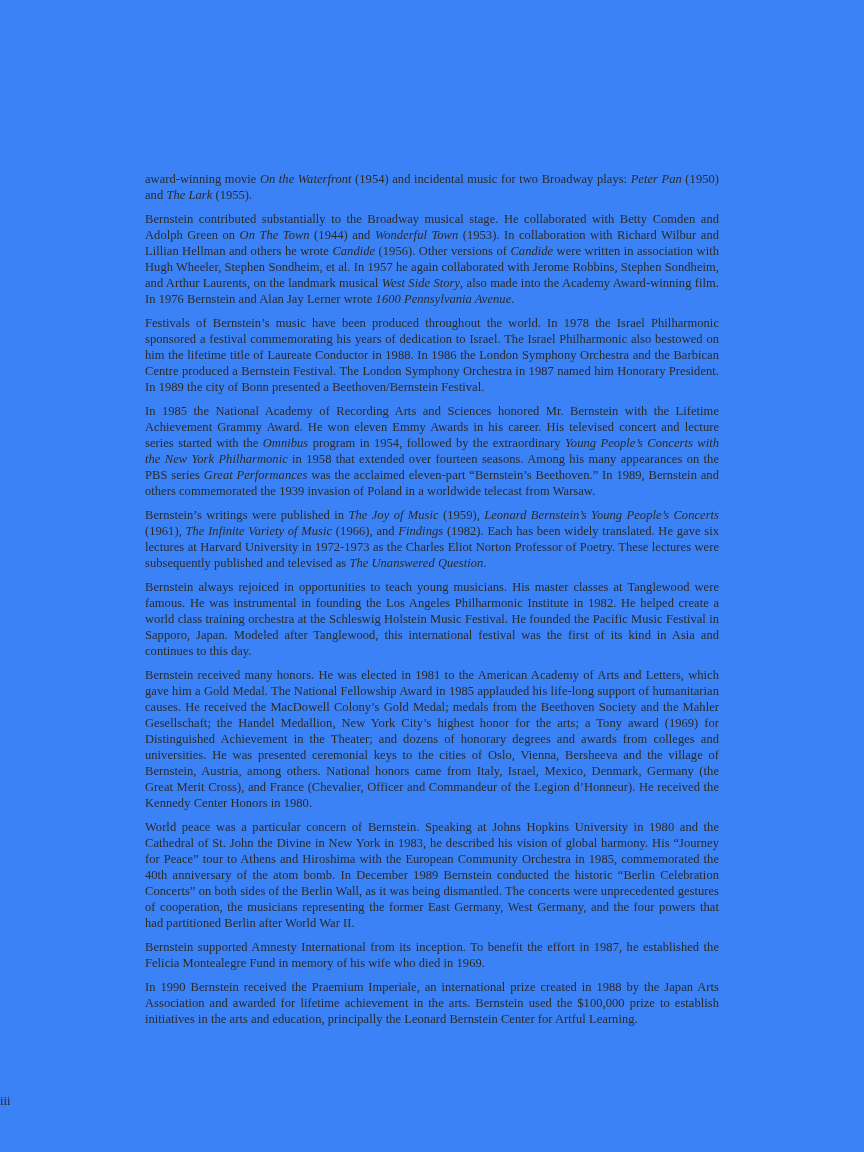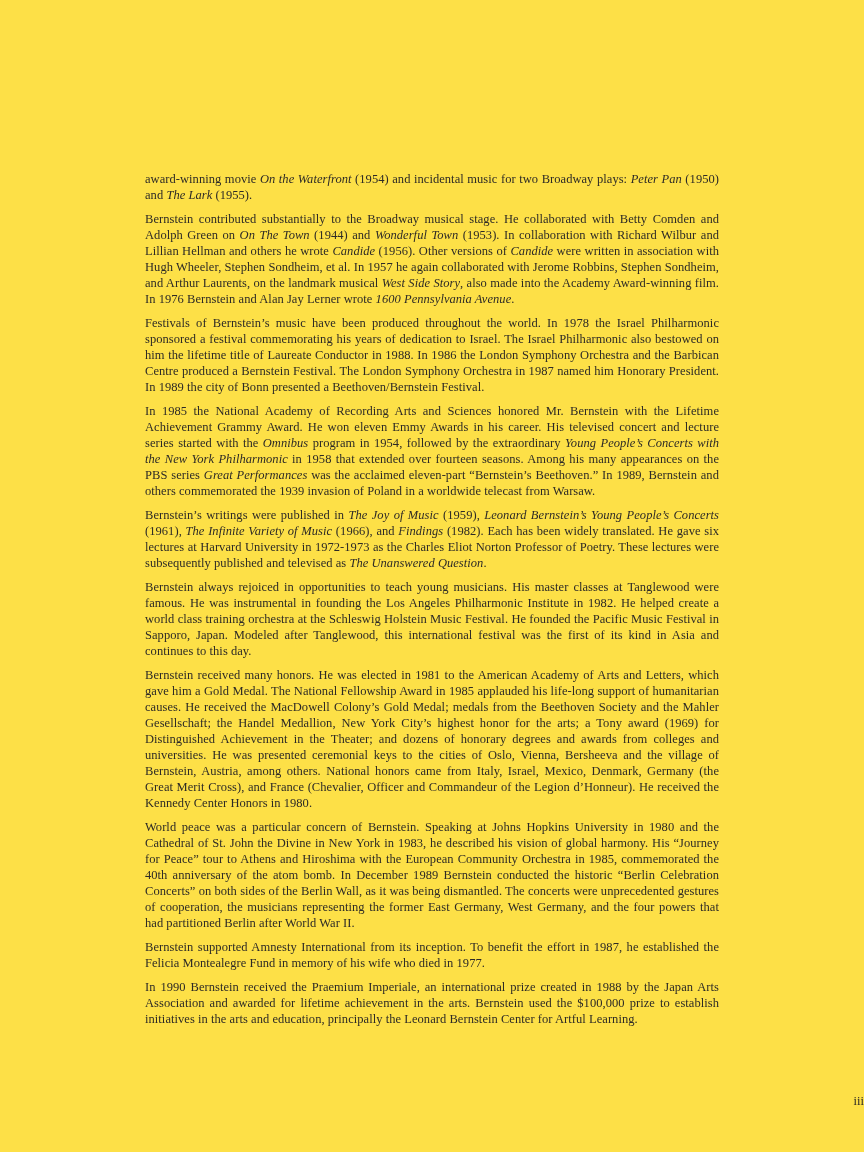--- a/index.html
+++ b/index.html
@@ -11,21 +11,21 @@
     width: 864px;
     height: 1152px;
     font-family: "Liberation Serif", serif;
     color: #2d2a26;
     overflow: hidden;
   }
   .page {
     position: relative;
     width: 864px;
     height: 1152px;
-    background: #fde047;
+    background: #3b82f6;
   }
   .text-column {
     position: absolute;
     left: 145px;
     top: 171px;
     width: 574px;
   }
   .text-column p {
     margin: 0 0 8px 0;
     font-size: 12.5px;
@@ -34,35 +34,35 @@
     letter-spacing: 0.05px;
   }
   .it {
     font-style: italic;
   }
   .page-number {
     position: absolute;
     top: 1094px;
     left: 0;
     width: 864px;
-    text-align: right;
+    text-align: left;
     font-size: 12.5px;
     color: #2d2a26;
   }
 </style>
 </head>
 <body>
 
 <div class="page">
   <div class="text-column">
       <p><span>award-winning movie </span><span class="it">On the Waterfront</span><span> (1954) and incidental music for two Broadway plays: </span><span class="it">Peter Pan</span><span> (1950) and </span><span class="it">The Lark</span><span> (1955).</span></p>
       <p><span>Bernstein contributed substantially to the Broadway musical stage. He collaborated with Betty Comden and Adolph Green on </span><span class="it">On The Town</span><span> (1944) and </span><span class="it">Wonderful Town</span><span> (1953). In collaboration with Richard Wilbur and Lillian Hellman and others he wrote </span><span class="it">Candide</span><span> (1956). Other versions of </span><span class="it">Candide</span><span> were written in association with Hugh Wheeler, Stephen Sondheim, et al. In 1957 he again collaborated with Jerome Robbins, Stephen Sondheim, and Arthur Laurents, on the landmark musical </span><span class="it">West Side Story</span><span>, also made into the Academy Award-winning film. In 1976 Bernstein and Alan Jay Lerner wrote </span><span class="it">1600 Pennsylvania Avenue</span><span>.</span></p>
       <p><span>Festivals of Bernstein’s music have been produced throughout the world. In 1978 the Israel Philharmonic sponsored a festival commemorating his years of dedication to Israel. The Israel Philharmonic also bestowed on him the lifetime title of Laureate Conductor in 1988. In 1986 the London Symphony Orchestra and the Barbican Centre produced a Bernstein Festival. The London Symphony Orchestra in 1987 named him Honorary President. In 1989 the city of Bonn presented a Beethoven/Bernstein Festival.</span></p>
       <p><span>In 1985 the National Academy of Recording Arts and Sciences honored Mr. Bernstein with the Lifetime Achievement Grammy Award. He won eleven Emmy Awards in his career. His televised concert and lecture series started with the </span><span class="it">Omnibus</span><span> program in 1954, followed by the extraordinary </span><span class="it">Young People’s Concerts with the New York Philharmonic</span><span> in 1958 that extended over fourteen seasons. Among his many appearances on the PBS series </span><span class="it">Great Performances</span><span> was the acclaimed eleven-part “Bernstein’s Beethoven.” In 1989, Bernstein and others commemorated the 1939 invasion of Poland in a worldwide telecast from Warsaw.</span></p>
       <p><span>Bernstein’s writings were published in </span><span class="it">The Joy of Music</span><span> (1959), </span><span class="it">Leonard Bernstein’s Young People’s Concerts</span><span> (1961), </span><span class="it">The Infinite Variety of Music</span><span> (1966), and </span><span class="it">Findings</span><span> (1982). Each has been widely translated. He gave six lectures at Harvard University in 1972-1973 as the Charles Eliot Norton Professor of Poetry. These lectures were subsequently published and televised as </span><span class="it">The Unanswered Question</span><span>.</span></p>
       <p><span>Bernstein always rejoiced in opportunities to teach young musicians. His master classes at Tanglewood were famous. He was instrumental in founding the Los Angeles Philharmonic Institute in 1982. He helped create a world class training orchestra at the Schleswig Holstein Music Festival. He founded the Pacific Music Festival in Sapporo, Japan. Modeled after Tanglewood, this international festival was the first of its kind in Asia and continues to this day.</span></p>
       <p><span>Bernstein received many honors. He was elected in 1981 to the American Academy of Arts and Letters, which gave him a Gold Medal. The National Fellowship Award in 1985 applauded his life-long support of humanitarian causes. He received the MacDowell Colony’s Gold Medal; medals from the Beethoven Society and the Mahler Gesellschaft; the Handel Medallion, New York City’s highest honor for the arts; a Tony award (1969) for Distinguished Achievement in the Theater; and dozens of honorary degrees and awards from colleges and universities. He was presented ceremonial keys to the cities of Oslo, Vienna, Bersheeva and the village of Bernstein, Austria, among others. National honors came from Italy, Israel, Mexico, Denmark, Germany (the Great Merit Cross), and France (Chevalier, Officer and Commandeur of the Legion d’Honneur). He received the Kennedy Center Honors in 1980.</span></p>
       <p><span>World peace was a particular concern of Bernstein. Speaking at Johns Hopkins University in 1980 and the Cathedral of St. John the Divine in New York in 1983, he described his vision of global harmony. His “Journey for Peace” tour to Athens and Hiroshima with the European Community Orchestra in 1985, commemorated the 40th anniversary of the atom bomb. In December 1989 Bernstein conducted the historic “Berlin Celebration Concerts” on both sides of the Berlin Wall, as it was being dismantled. The concerts were unprecedented gestures of cooperation, the musicians representing the former East Germany, West Germany, and the four powers that had partitioned Berlin after World War II.</span></p>
-      <p><span>Bernstein supported Amnesty International from its inception. To benefit the effort in 1987, he established the Felicia Montealegre Fund in memory of his wife who died in 1977.</span></p>
+      <p><span>Bernstein supported Amnesty International from its inception. To benefit the effort in 1987, he established the Felicia Montealegre Fund in memory of his wife who died in 1969.</span></p>
       <p><span>In 1990 Bernstein received the Praemium Imperiale, an international prize created in 1988 by the Japan Arts Association and awarded for lifetime achievement in the arts. Bernstein used the $100,000 prize to establish initiatives in the arts and education, principally the Leonard Bernstein Center for Artful Learning.</span></p>
     </div>
   <div class="page-number">iii</div>
 </div>
 
 </body></html>

